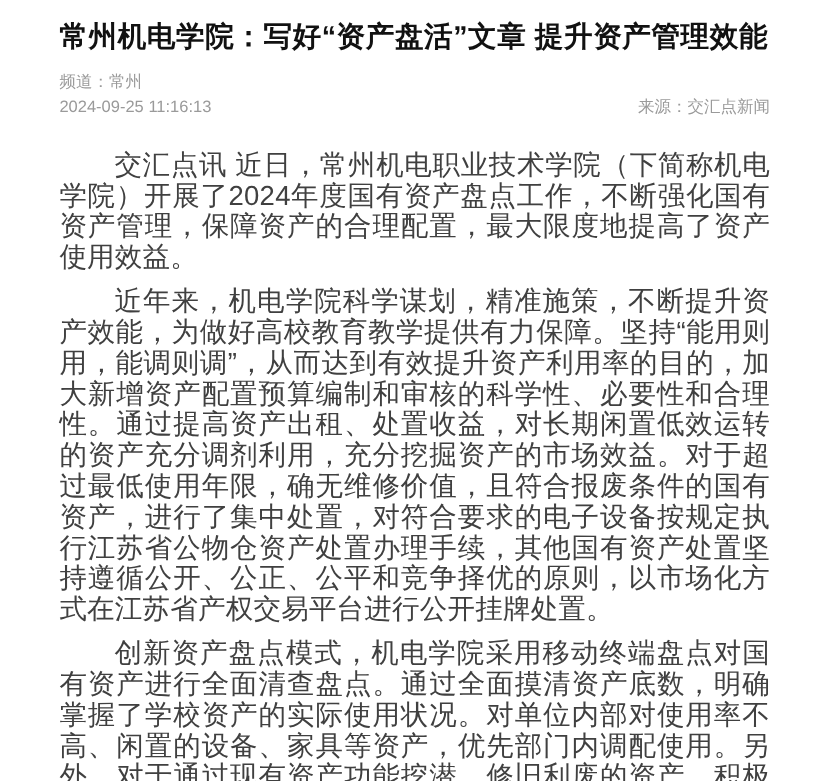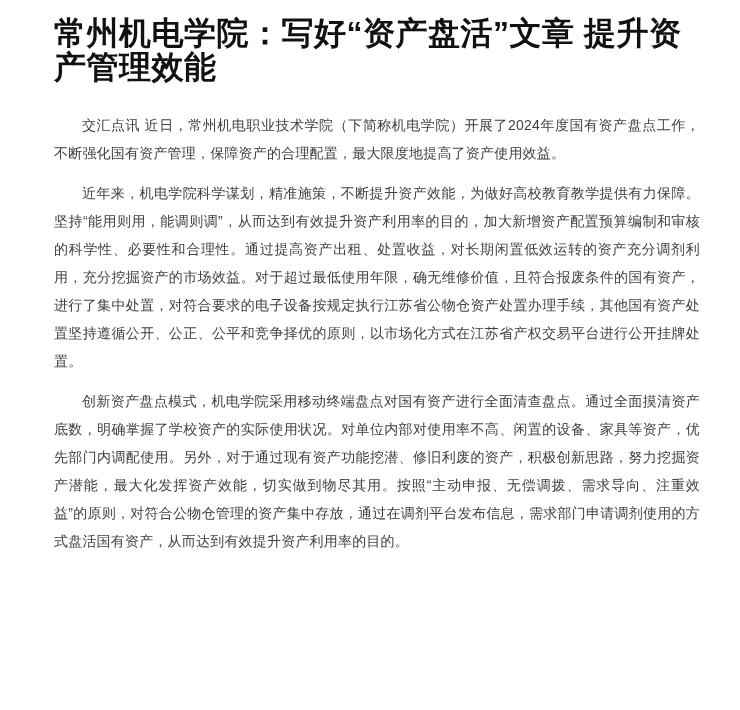--- a/index.html
+++ b/index.html
@@ -13,21 +13,21 @@
     overflow: hidden;
     font-family: "Liberation Sans", "DejaVu Sans", sans-serif;
   }
   .article {
     box-sizing: border-box;
     width: 740px;
     padding: 16px 40px 0 54px;
   }
   .article-title {
     margin: 0;
-    font-size: 32px;
+    font-size: 26px;
     line-height: 34px;
     font-weight: bold;
     color: #111111;
     letter-spacing: 0.5px;
   }
   .article-meta {
     margin-top: 13px;
     font-size: 15px;
     color: #9a9a9a;
     font-weight: normal;
@@ -39,35 +39,42 @@
     display: flex;
     justify-content: space-between;
     align-items: baseline;
     line-height: 23px;
   }
   .article-body {
     margin-top: 27px;
   }
   .article-body p {
     margin: 0 0 12px 0;
-    font-size: 14px;
+    font-size: 25px;
     line-height: 28px;
     color: #404040;
     text-align: justify;
     text-indent: 2em;
     letter-spacing: 0.2px;
   }
 </style>
 </head>
 <body>
 
 <div class="article">
 
   <h1 class="article-title">常州机电学院：写好“资产盘活”文章 提升资产管理效能</h1>
 
+  <div class="article-meta">
+    <div class="meta-line">频道：常州</div>
+    <div class="meta-row">
+      <span>2024-09-25 11:16:13</span>
+      <span>来源：交汇点新闻</span>
+    </div>
+  </div>
 
   <div class="article-body">
     <p>交汇点讯 近日，常州机电职业技术学院（下简称机电学院）开展了2024年度国有资产盘点工作，不断强化国有资产管理，保障资产的合理配置，最大限度地提高了资产使用效益。</p>
     <p>近年来，机电学院科学谋划，精准施策，不断提升资产效能，为做好高校教育教学提供有力保障。坚持“能用则用，能调则调”，从而达到有效提升资产利用率的目的，加大新增资产配置预算编制和审核的科学性、必要性和合理性。通过提高资产出租、处置收益，对长期闲置低效运转的资产充分调剂利用，充分挖掘资产的市场效益。对于超过最低使用年限，确无维修价值，且符合报废条件的国有资产，进行了集中处置，对符合要求的电子设备按规定执行江苏省公物仓资产处置办理手续，其他国有资产处置坚持遵循公开、公正、公平和竞争择优的原则，以市场化方式在江苏省产权交易平台进行公开挂牌处置。</p>
     <p>创新资产盘点模式，机电学院采用移动终端盘点对国有资产进行全面清查盘点。通过全面摸清资产底数，明确掌握了学校资产的实际使用状况。对单位内部对使用率不高、闲置的设备、家具等资产，优先部门内调配使用。另外，对于通过现有资产功能挖潜、修旧利废的资产，积极创新思路，努力挖掘资产潜能，最大化发挥资产效能，切实做到物尽其用。按照“主动申报、无偿调拨、需求导向、注重效益”的原则，对符合公物仓管理的资产集中存放，通过在调剂平台发布信息，需求部门申请调剂使用的方式盘活国有资产，从而达到有效提升资产利用率的目的。</p>
   </div>
 
 </div>
 
 </body></html>

